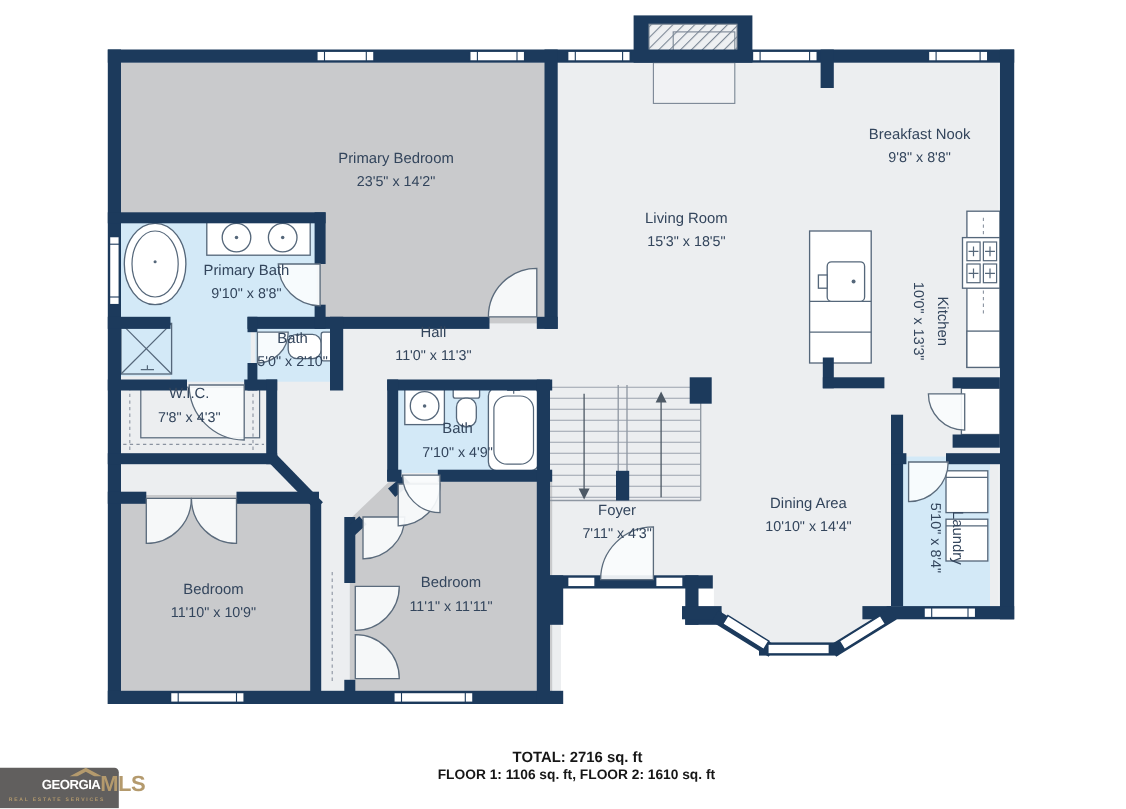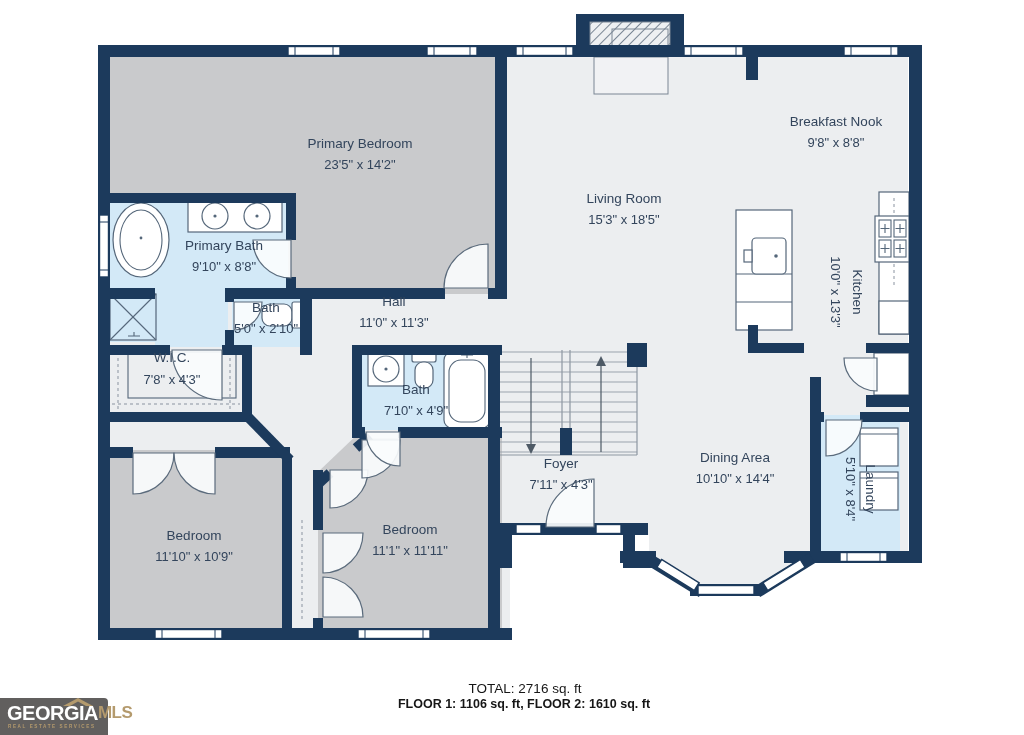--- a/index.html
+++ b/index.html
@@ -13,27 +13,27 @@
   .wall{fill:#1c3a5c;}
   .win{fill:#ffffff;stroke:#1c3a5c;stroke-width:1.4;}
   .win-mid{stroke:#1c3a5c;stroke-width:1;}
   .door{fill:rgba(250,252,253,0.92);stroke:#5b6b7c;stroke-width:1.2;}
   .tread{stroke:#9aa3ad;stroke-width:1;}
   .stair-edge{stroke:#8e97a2;stroke-width:1.2;fill:none;}
   .arrow{stroke:#4e5a66;stroke-width:1.2;fill:none;}
   .arrow-head{fill:#4e5a66;}
   .dash{stroke:#8a93a0;stroke-width:1;stroke-dasharray:3 3;fill:none;}
   #footer{position:absolute;left:0;top:681px;width:1024px;text-align:center;color:#161616;}
-  #footer .f1{font-size:13.5px;font-weight:400;line-height:16px;margin-left:26px;}
+  #footer .f1{font-size:13.5px;font-weight:700;line-height:16px;margin-left:26px;}
   #footer .f2,#footer .f3{font-size:12.5px;font-weight:700;line-height:15px;padding-left:24px;}
   #logo{position:absolute;left:0;top:698px;width:108px;height:37px;background:#615f5e;
         border-radius:0 4px 0 0;}
   #logo .brandrow{position:absolute;left:7px;top:7px;display:flex;align-items:flex-end;}
-  #logo .g{color:#ffffff;font-weight:700;font-size:20px;letter-spacing:-0.5px;line-height:16px;}
-  #logo .m{color:#b49a6d;font-weight:700;font-size:17px;letter-spacing:-0.5px;line-height:16px;}
+  #logo .g{color:#ffffff;font-weight:700;font-size:12px;letter-spacing:-0.5px;line-height:16px;margin-left:31px;}
+  #logo .m{color:#b49a6d;font-weight:700;font-size:20px;letter-spacing:-0.5px;line-height:16px;}
   #logo .roof{position:absolute;left:63px;top:0px;}
   #logo .tagline{position:absolute;left:8px;top:26px;color:#b49a6d;font-size:4.6px;
         letter-spacing:1.6px;font-weight:700;}
 </style>
 </head>
 <body>
 
 <div id="stage">
 <svg id="plan-svg" width="1024" height="735" viewBox="0 0 1024 735">
   <defs>

